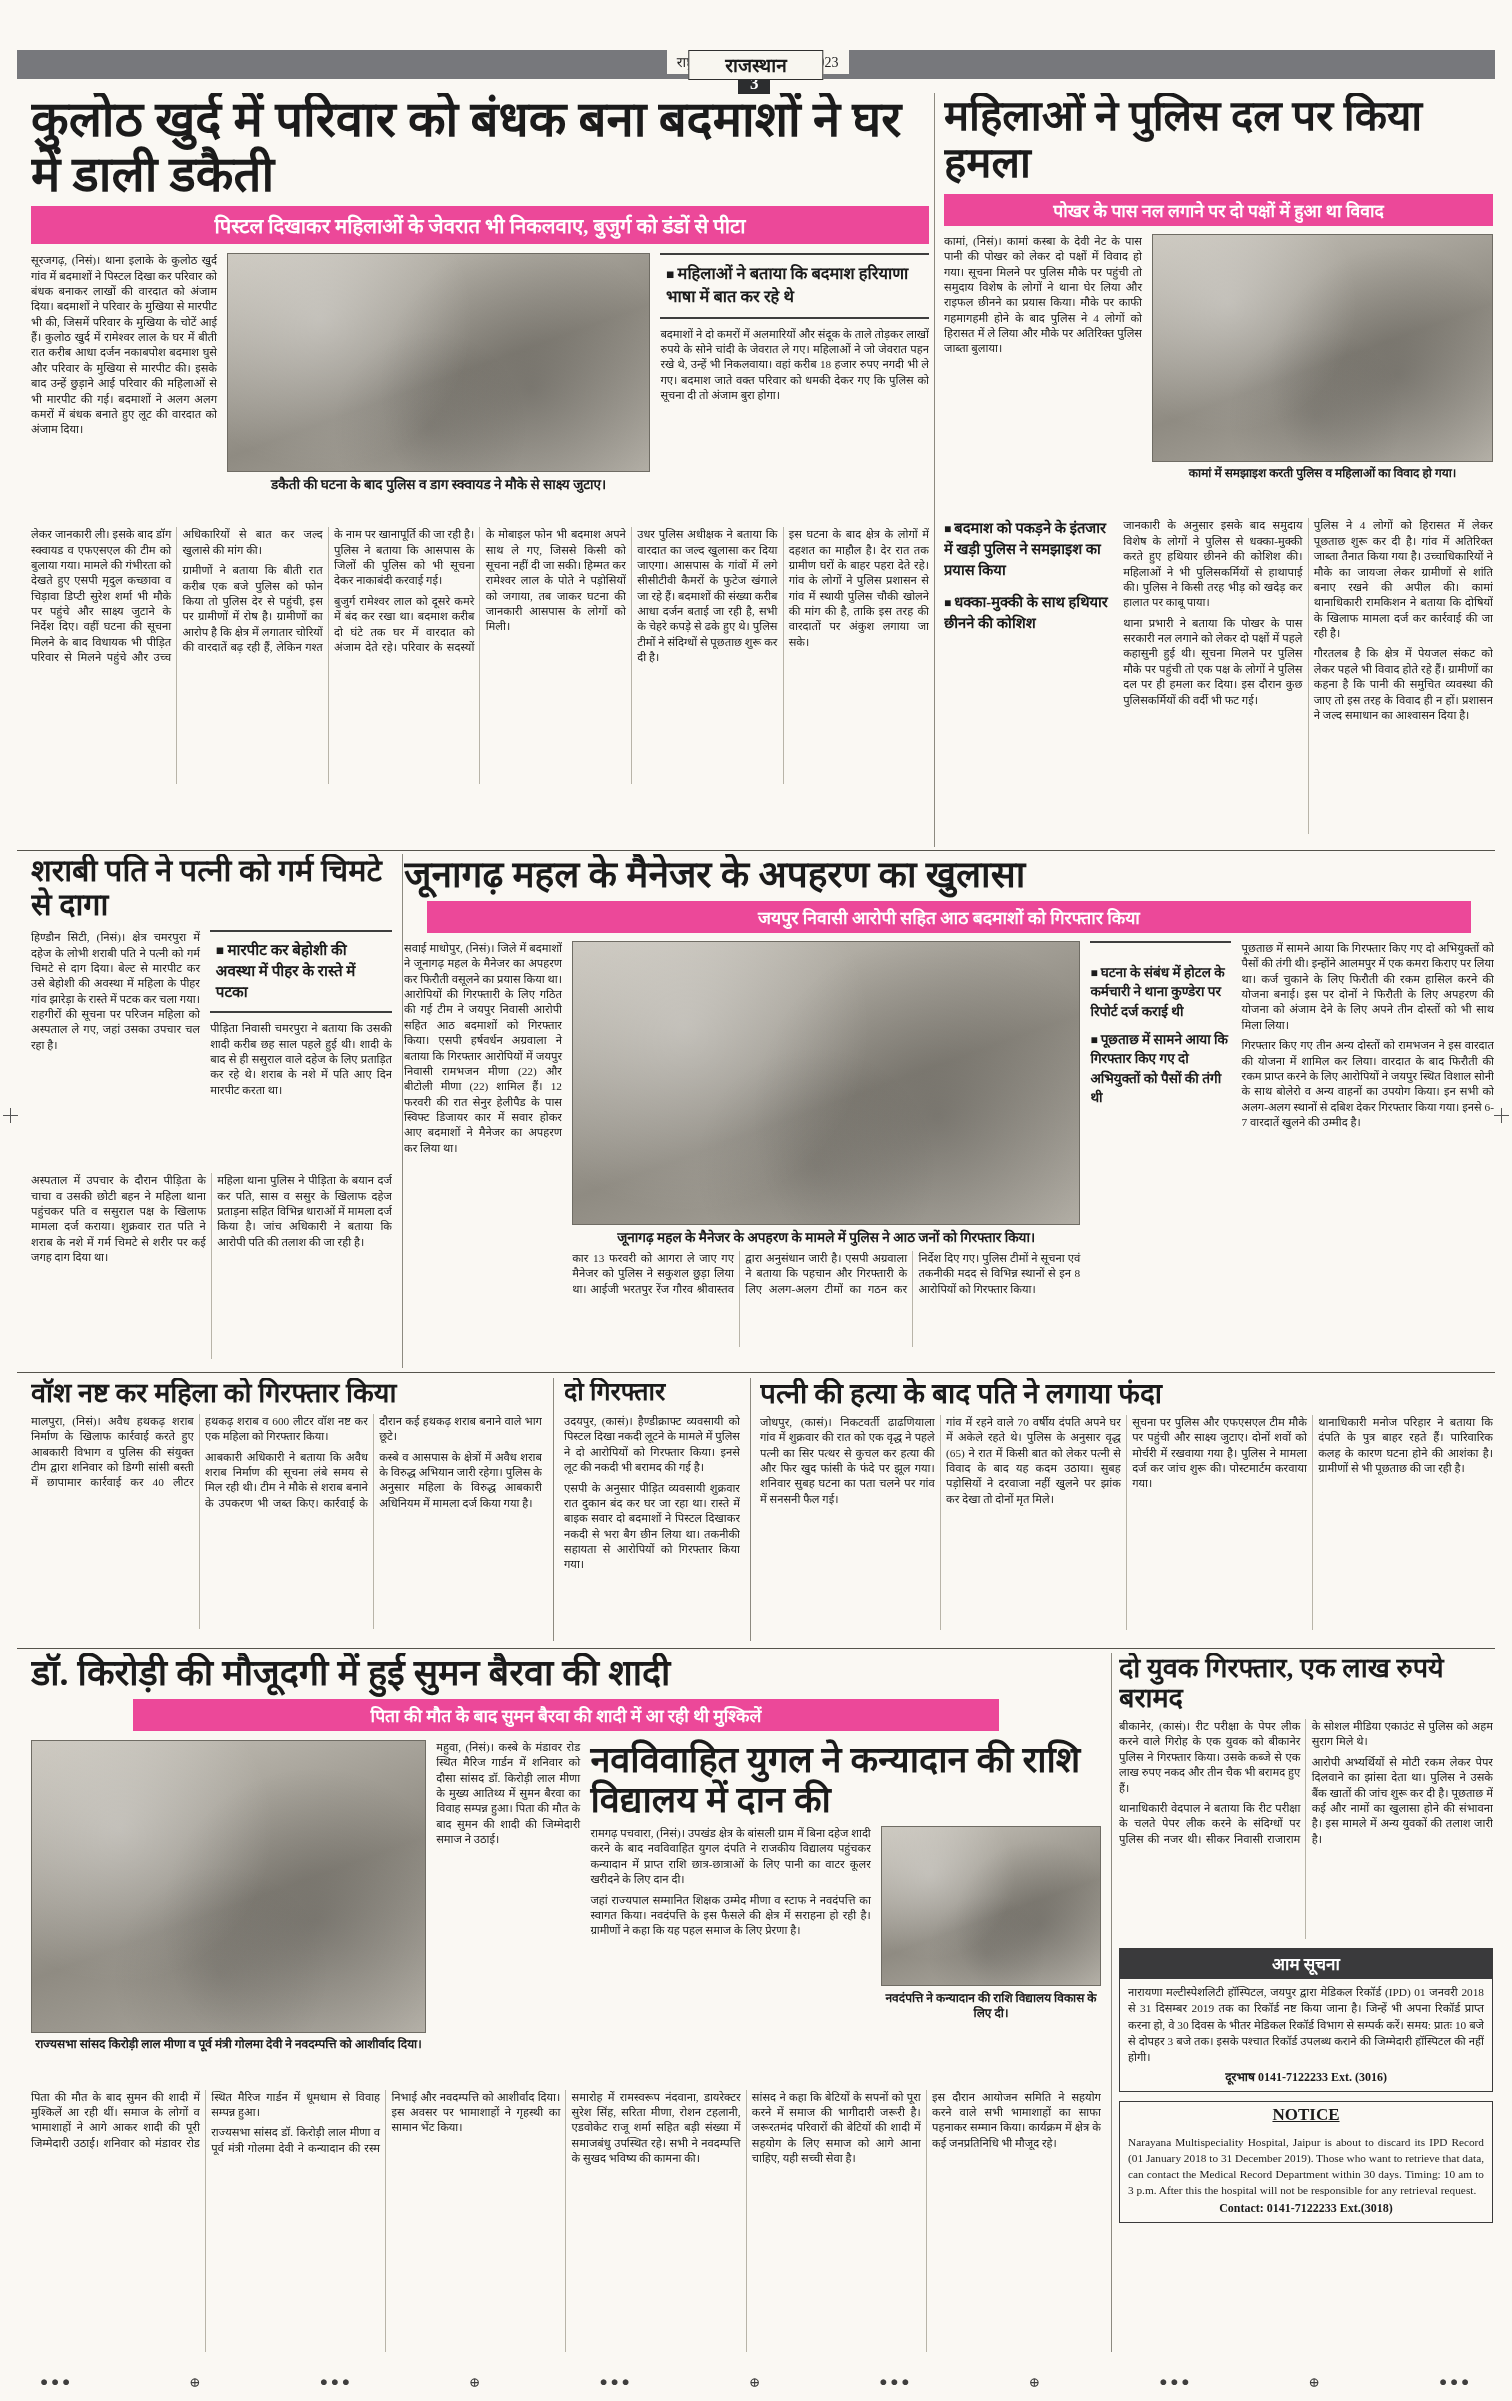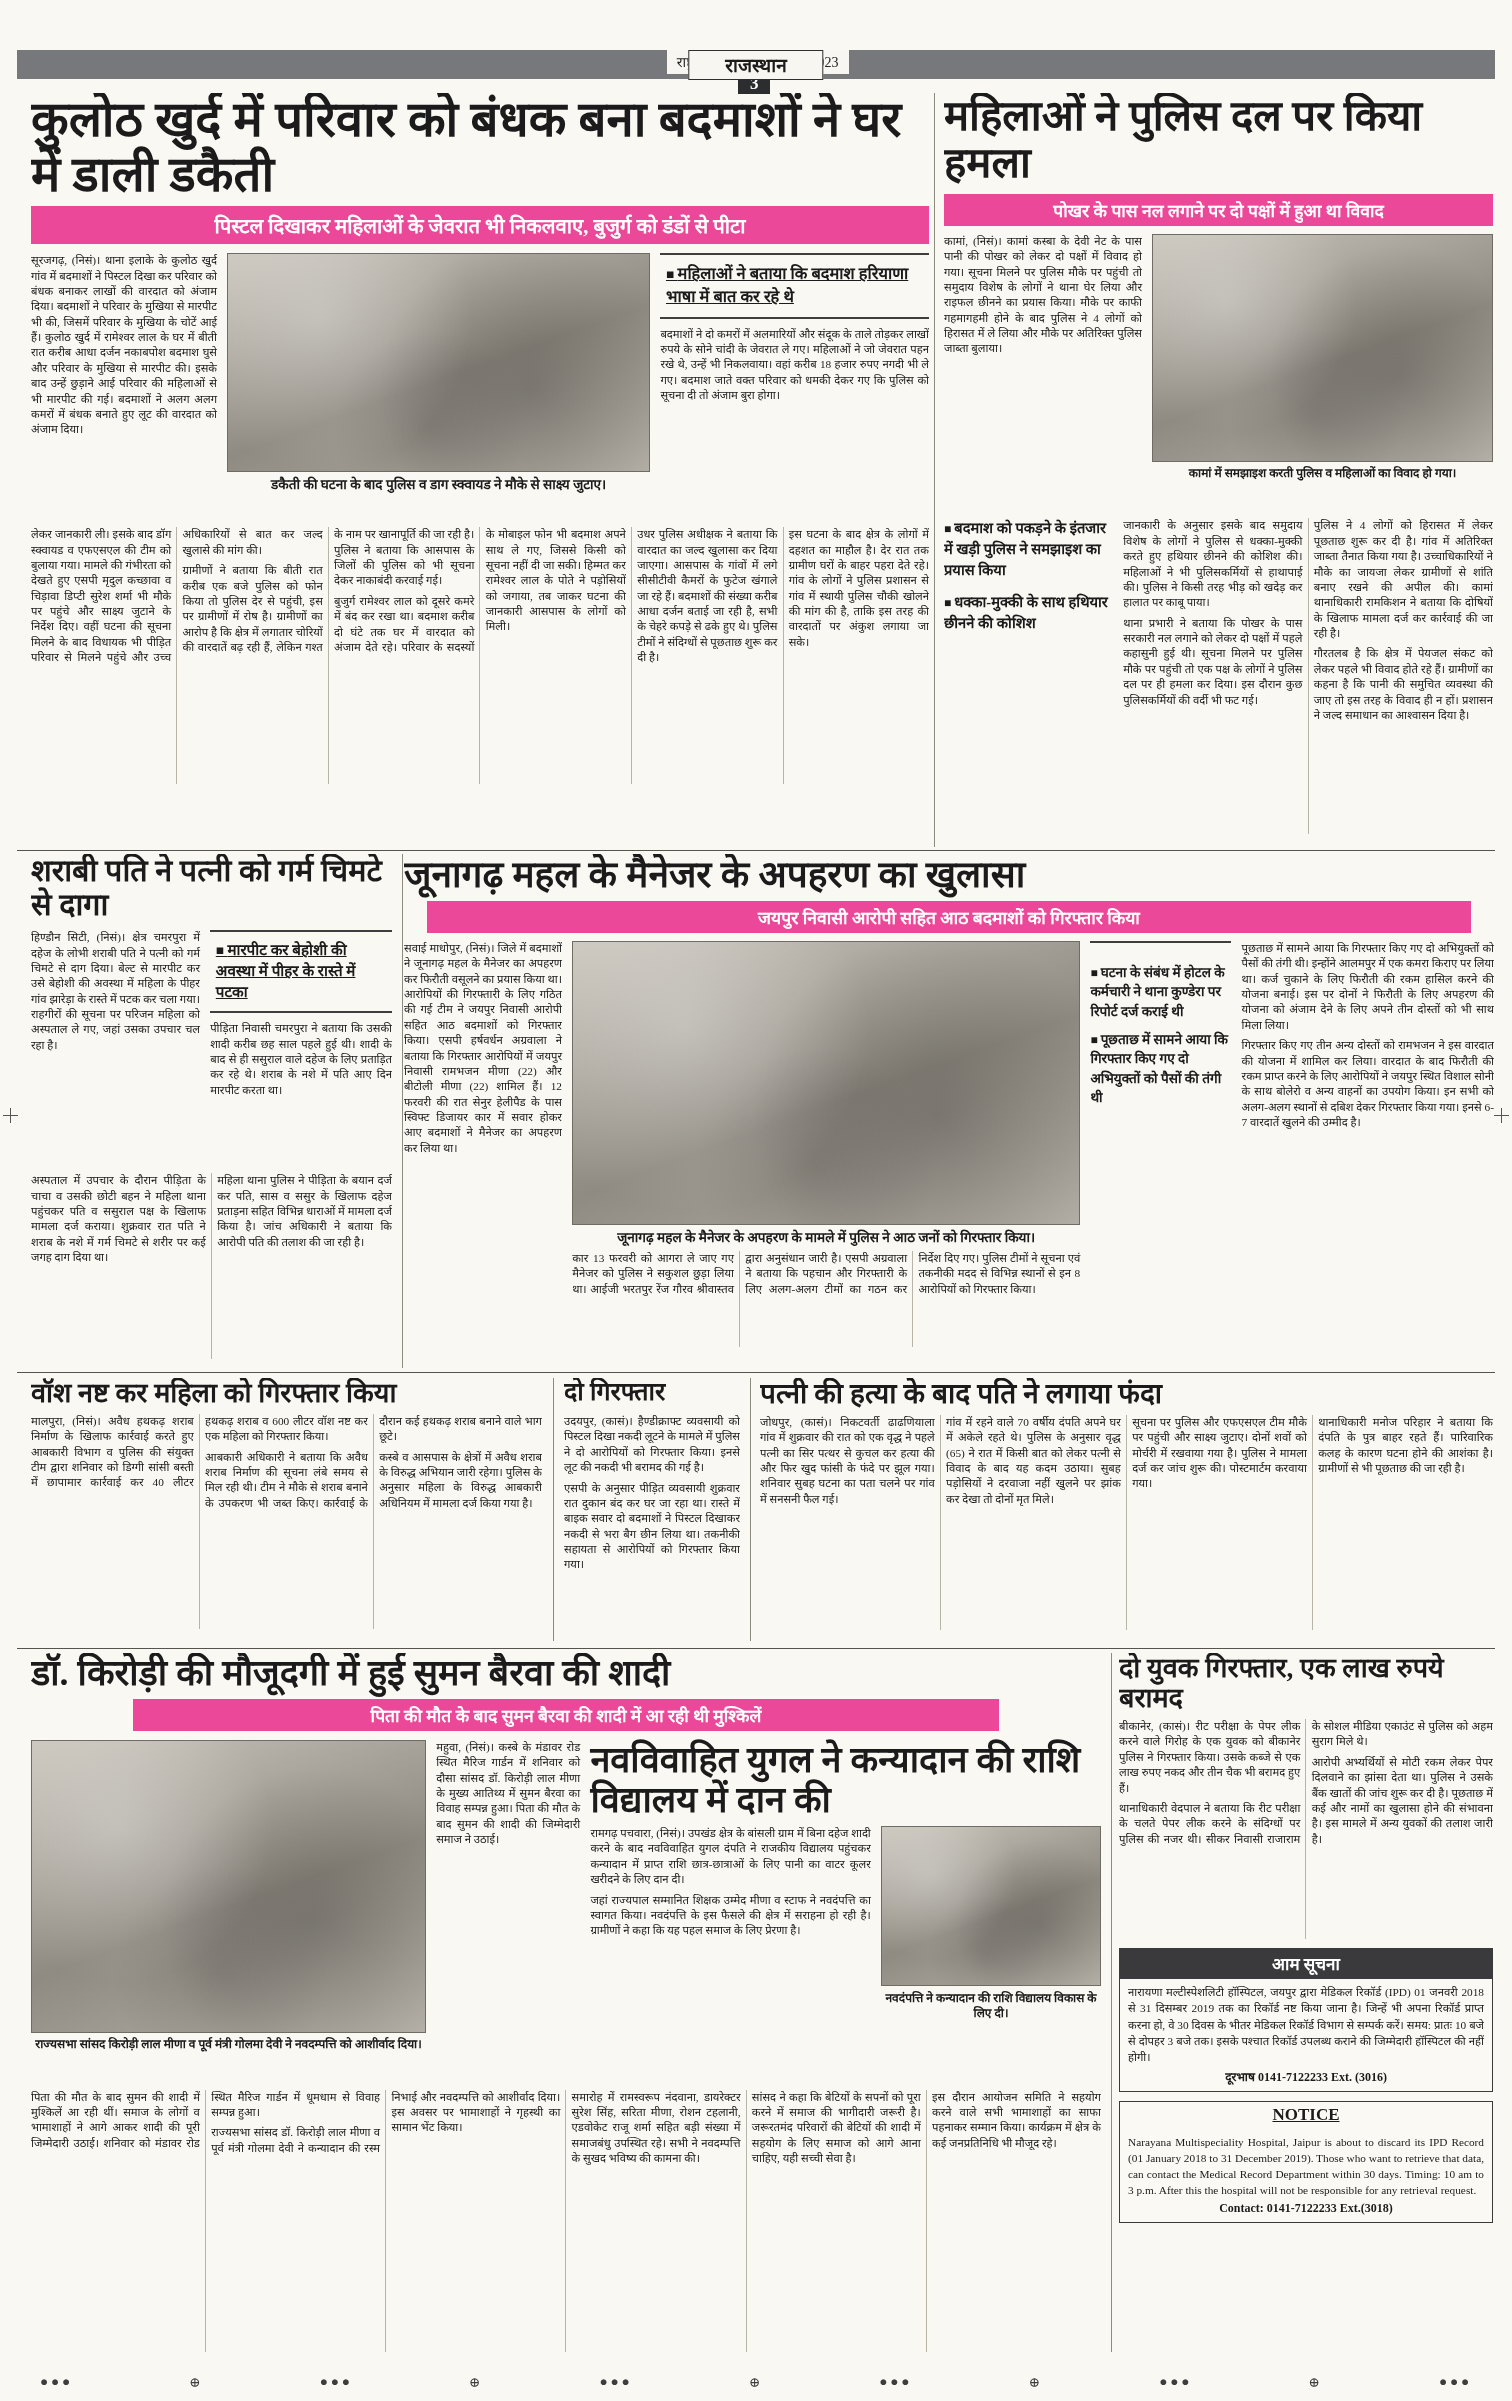--- a/index.html
+++ b/index.html
@@ -34,21 +34,21 @@
   .photo{border:0.6px solid #6f6c64;
     background:
       radial-gradient(circle at 22% 30%, rgba(255,255,255,.28), transparent 42%),
       radial-gradient(circle at 72% 62%, rgba(0,0,0,.20), transparent 46%),
       radial-gradient(circle at 48% 80%, rgba(0,0,0,.12), transparent 35%),
       linear-gradient(160deg,#cac6bd,#8f8b82 55%,#b4b0a7);}
   .fig{margin:0;}
   .caption{font-weight:bold;font-size:13.6px;padding:4.5px 2.3px 0;text-align:center;line-height:1.25;}
   .caption-sm{font-size:12px;}
   .pullbox{border-top:2.3px solid #3e3e3e;border-bottom:2.3px solid #3e3e3e;
-    padding:8px 5.6px;font-size:16.4px;font-weight:bold;line-height:1.38;margin-bottom:8px;text-align:left;text-decoration:underline;}
+    padding:8px 5.6px;font-size:16.4px;font-weight:bold;line-height:1.38;margin-bottom:8px;text-align:left;}
   .pullbox .pq::before{content:"■ ";font-size:13.6px;}
   .bullets p{font-size:14.7px;font-weight:bold;line-height:1.42;margin:0 0 11.3px;text-align:left;}
   .bullets p::before{content:"■  ";font-size:12px;}
   .bullets-sm p{font-size:13.6px;margin-bottom:9px;}
   
   .noticebox{border:1.7px double #3a3a3a;margin-top:9px;background:#fbf9f4;}
   .nb-head{background:#3a3a3c;color:#fff;text-align:center;font-size:17px;font-weight:bold;padding:3.4px 0;}
   .nb-head-plain{background:none;color:#1b1b1b;text-decoration:underline;}
   .nb-body{font-size:11.3px;padding:5.6px 8px 3.4px;text-align:justify;line-height:1.42;}
   .nb-strong{font-weight:bold;text-align:center;padding:0 0 5.6px;font-size:12px;}

